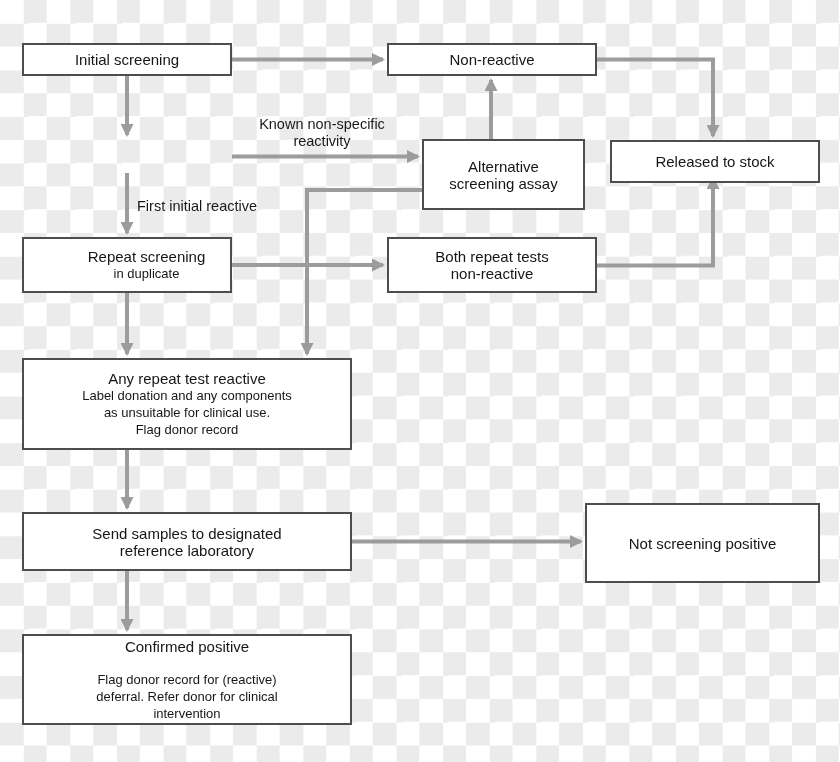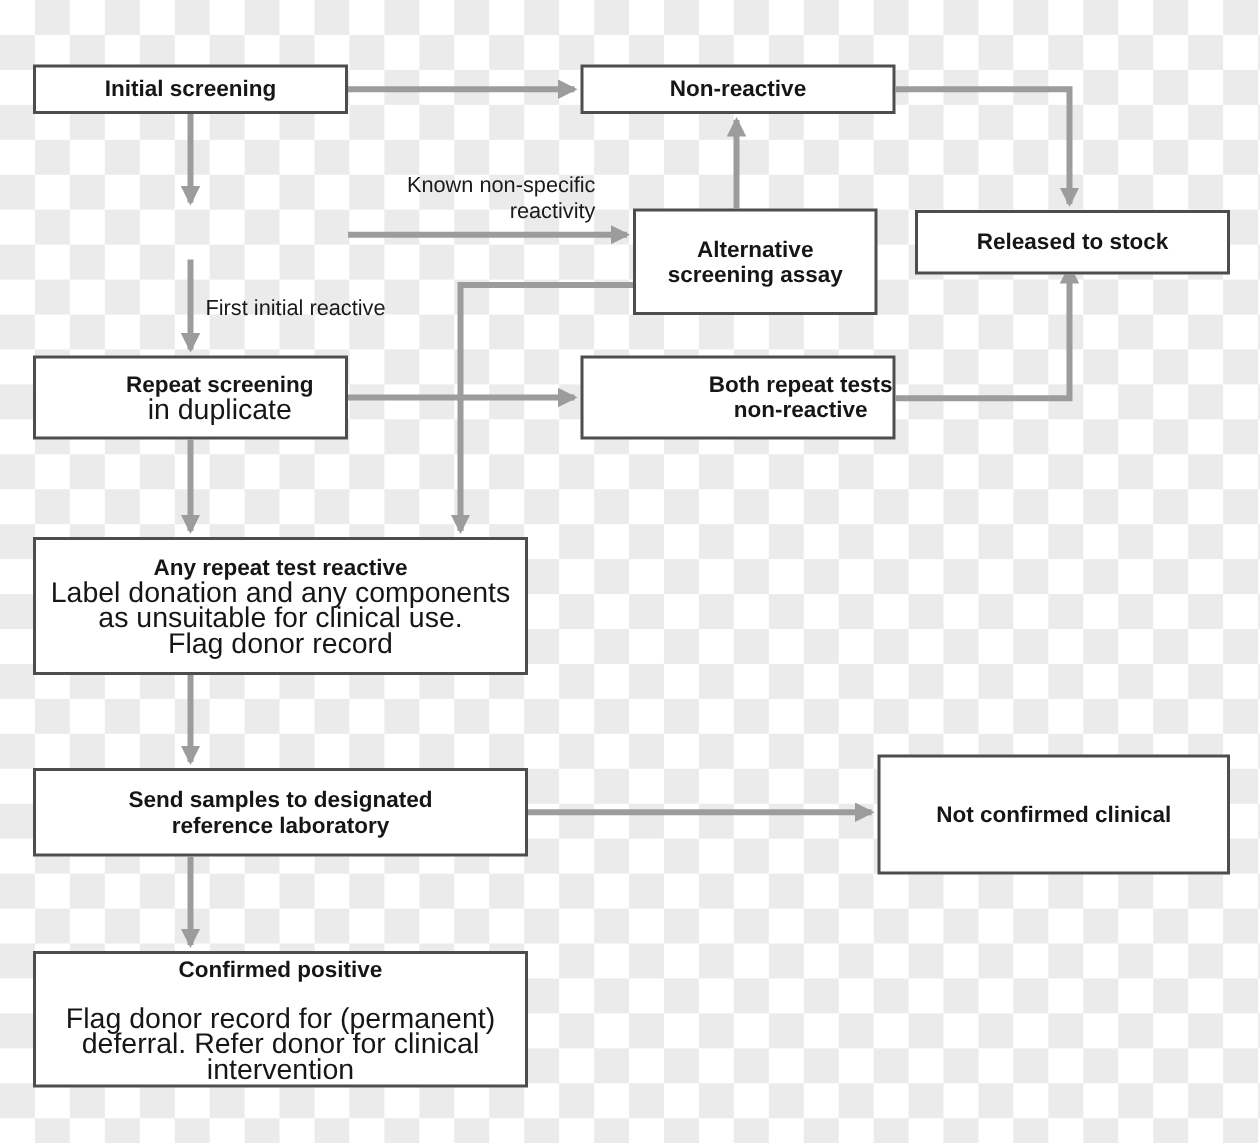--- a/index.html
+++ b/index.html
@@ -20,48 +20,48 @@
     background:#ffffff;
     border:2px solid #4d4d4d;
     display:flex;
     flex-direction:column;
     align-items:center;
     justify-content:center;
     text-align:center;
     color:#161616;
   }
   .node .title{
-    font-weight:bold;
+    font-weight:normal;
     font-size:15px;
     line-height:17px;
     white-space:pre-line;
   }
   .node .body{
     font-weight:normal;
-    font-size:19px;
+    font-size:13px;
     line-height:17px;
     white-space:pre-line;
   }
   .edge-label{
     position:absolute;
     font-size:14.5px;
     line-height:17px;
     color:#1a1a1a;
     white-space:pre-line;
   }
-  .edge-label.centered{text-align:right;}
+  .edge-label.centered{text-align:center;}
 
   
   #n-initial-screening{left:22px;top:43px;width:210px;height:33px;}
   #n-non-reactive{left:387px;top:43px;width:210px;height:33px;}
   #n-released-to-stock{left:610px;top:140px;width:210px;height:43px;}
   #n-initial-reactive{left:22px;top:140px;width:210px;height:33px;}
   #n-alternative{left:422px;top:139px;width:163px;height:71px;}
   #n-repeat-screening{left:22px;top:237px;width:210px;height:56px;padding-left:39px;}
-  #n-both-repeat{left:387px;top:237px;width:210px;height:56px;align-items:flex-end;}
+  #n-both-repeat{left:387px;top:237px;width:210px;height:56px;}
   #n-any-repeat{left:22px;top:358px;width:330px;height:92px;}
   #n-send-samples{left:22px;top:512px;width:330px;height:59px;}
   #n-not-confirmed{left:585px;top:503px;width:235px;height:80px;}
   #n-confirmed{left:22px;top:634px;width:330px;height:91px;gap:16px;}
 
   #l-known{left:247px;top:116px;width:150px;}
   #l-first{left:137px;top:198px;}
 </style>
 </head>
 <body>
@@ -125,26 +125,26 @@
   </div>
 
   <div class="node" id="n-any-repeat">
     <span class="title">Any repeat test reactive</span>
     <span class="body">Label donation and any components
 as unsuitable for clinical use.
 Flag donor record</span>
   </div>
 
   <div class="node" id="n-not-confirmed">
-    <span class="title">Not confirmed clinical</span>
+    <span class="title">Not screening positive</span>
   </div>
 
   <div class="node" id="n-confirmed">
     <span class="title">Confirmed positive</span>
-    <span class="body">Flag donor record for (permanent)
+    <span class="body">Flag donor record for (reactive)
 deferral. Refer donor for clinical
 intervention</span>
   </div>
 
   <div class="edge-label centered" id="l-known">Known non-specific
 reactivity</div>
 
   <div class="edge-label" id="l-first">First initial reactive</div>
 
 </div>

